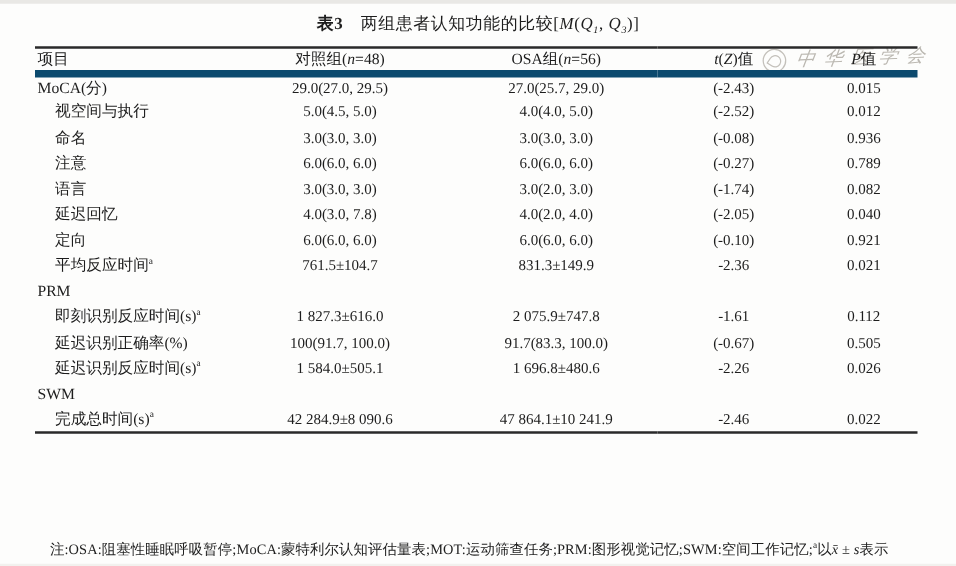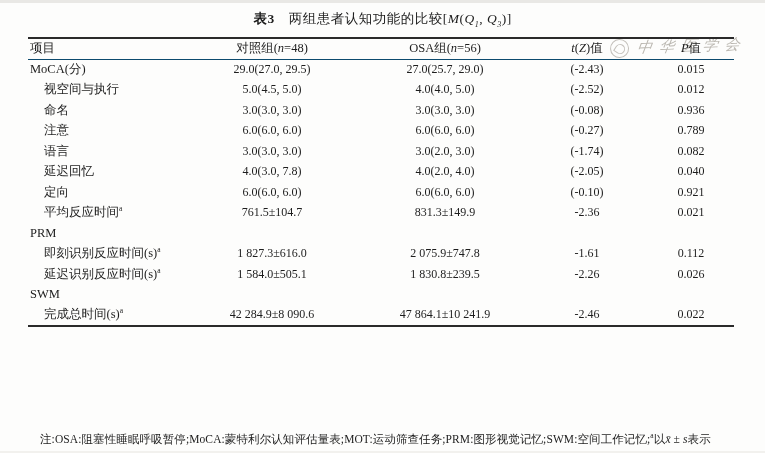--- a/index.html
+++ b/index.html
@@ -45,21 +45,21 @@
     transform:skewX(-10deg); white-space:nowrap;
   }
 
   table.cmp {
     position:absolute; left:28px; top:37px; width:706px;
     border-collapse:collapse; table-layout:fixed;
     border-top:2px solid #2a2a2a; border-bottom:2px solid #2a2a2a;
     font-size:12px; background:transparent;
   }
   thead th {
-    border-bottom:1px solid #0c4a6e;
+    border-bottom:6px solid #0c4a6e;
     font-weight:normal; font-size:12.5px;
     height:21px; padding:0; text-align:center; vertical-align:middle;
     white-space:nowrap;
   }
   thead th.left { text-align:left; padding-left:2px; }
   thead i { font-style:italic; }
   tbody td { height:20.5px; padding:0; vertical-align:middle; white-space:nowrap; }
   td.label { text-align:left; padding-left:2px; font-size:12.5px; }
   td.label.indent { padding-left:16px; }
   td.num { text-align:center; }
@@ -170,23 +170,30 @@
           <td class="num"></td>
         </tr>
         <tr>
           <td class="label indent"><span>即刻识别反应时间(s)</span><sup>a</sup></td>
           <td class="num">1 827.3±616.0</td>
           <td class="num">2 075.9±747.8</td>
           <td class="num">-1.61</td>
           <td class="num">0.112</td>
         </tr>
         <tr>
+          <td class="label indent"><span>延迟识别正确率(%)</span></td>
+          <td class="num">100(91.7, 100.0)</td>
+          <td class="num">91.7(83.3, 100.0)</td>
+          <td class="num">(-0.67)</td>
+          <td class="num">0.505</td>
+        </tr>
+        <tr>
           <td class="label indent"><span>延迟识别反应时间(s)</span><sup>a</sup></td>
           <td class="num">1 584.0±505.1</td>
-          <td class="num">1 830.8±239.5</td>
+          <td class="num">1 696.8±480.6</td>
           <td class="num">-2.26</td>
           <td class="num">0.026</td>
         </tr>
         <tr>
           <td class="label"><span>SWM</span></td>
           <td class="num"></td>
           <td class="num"></td>
           <td class="num"></td>
           <td class="num"></td>
         </tr>

